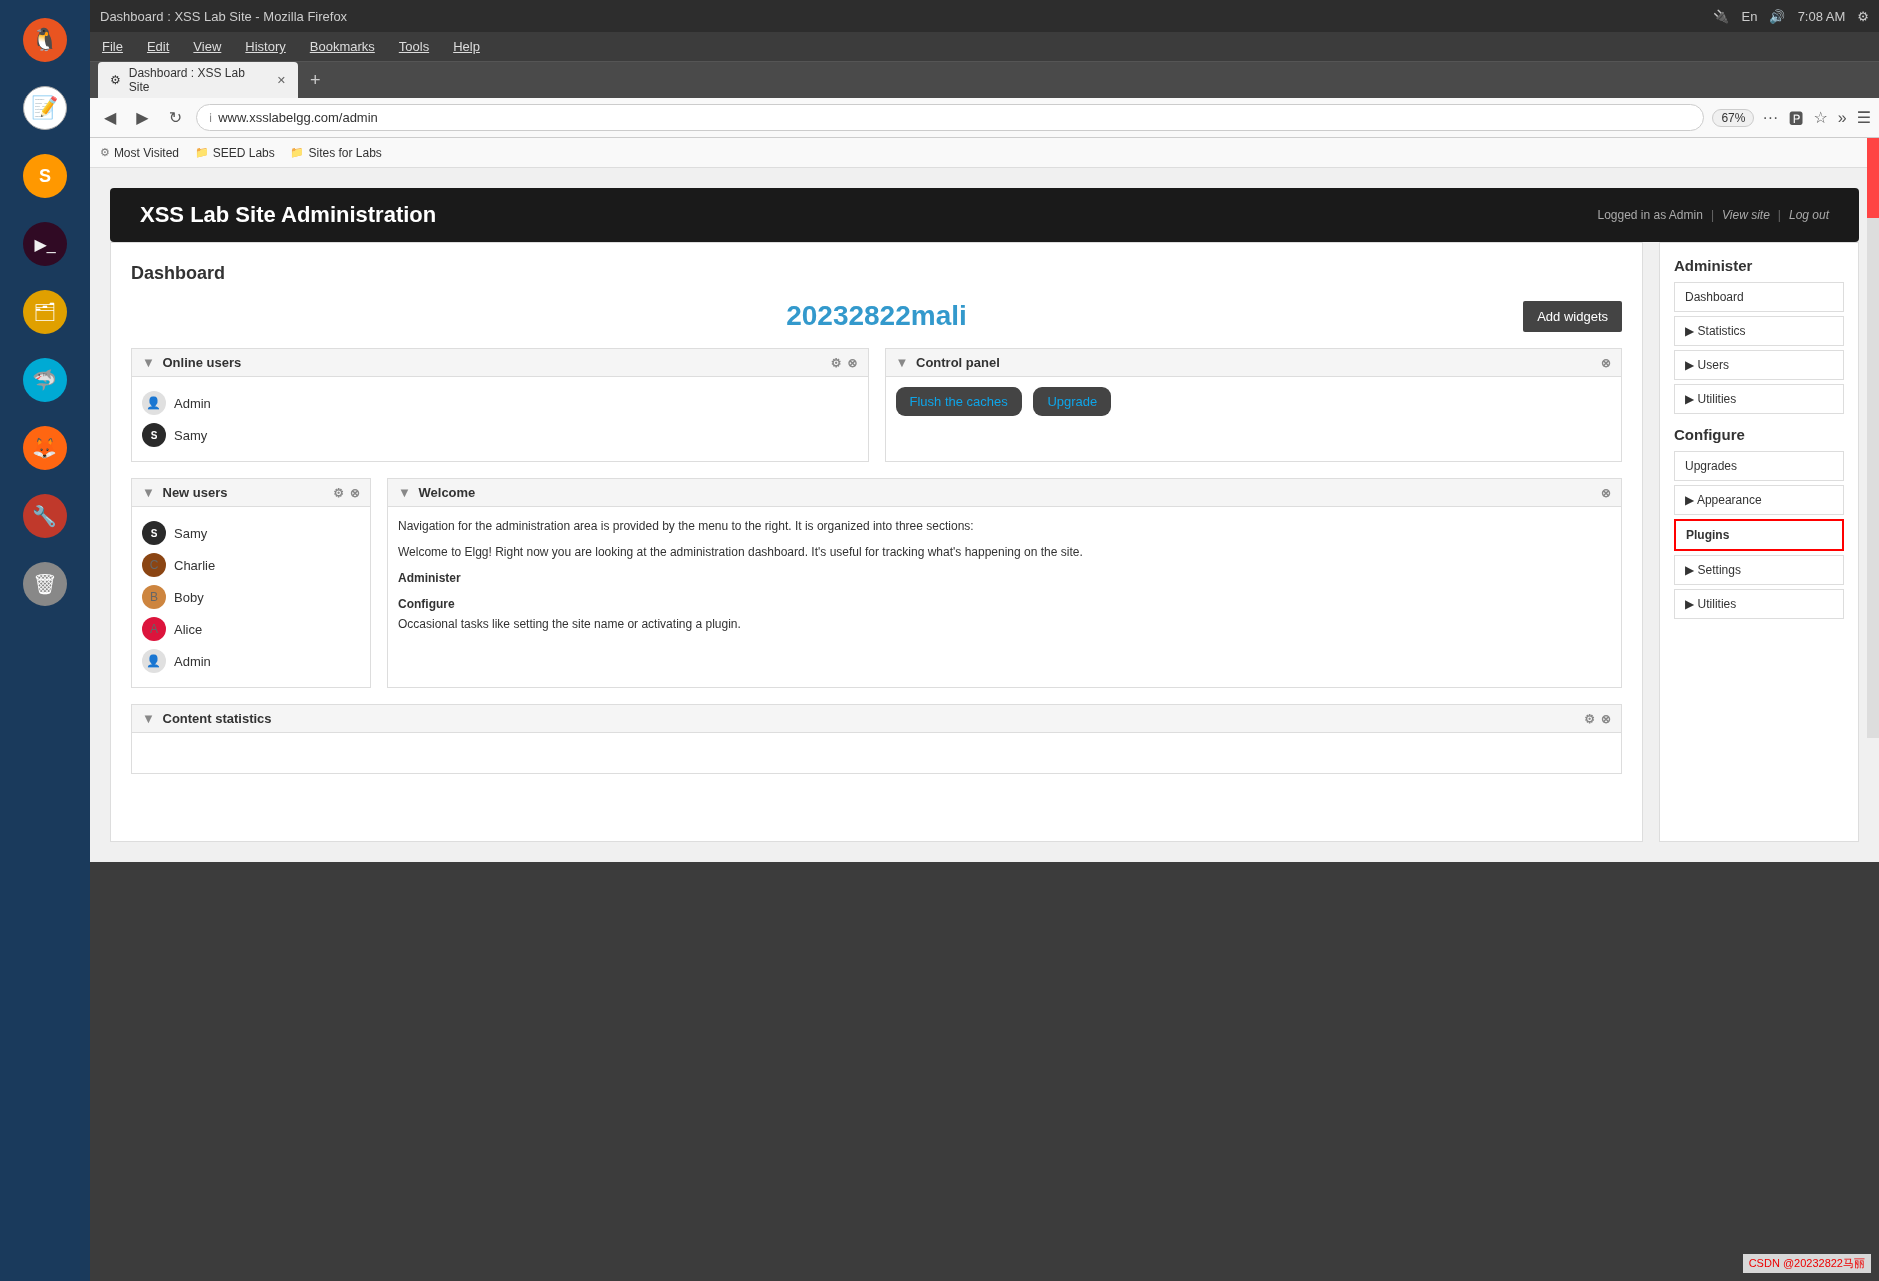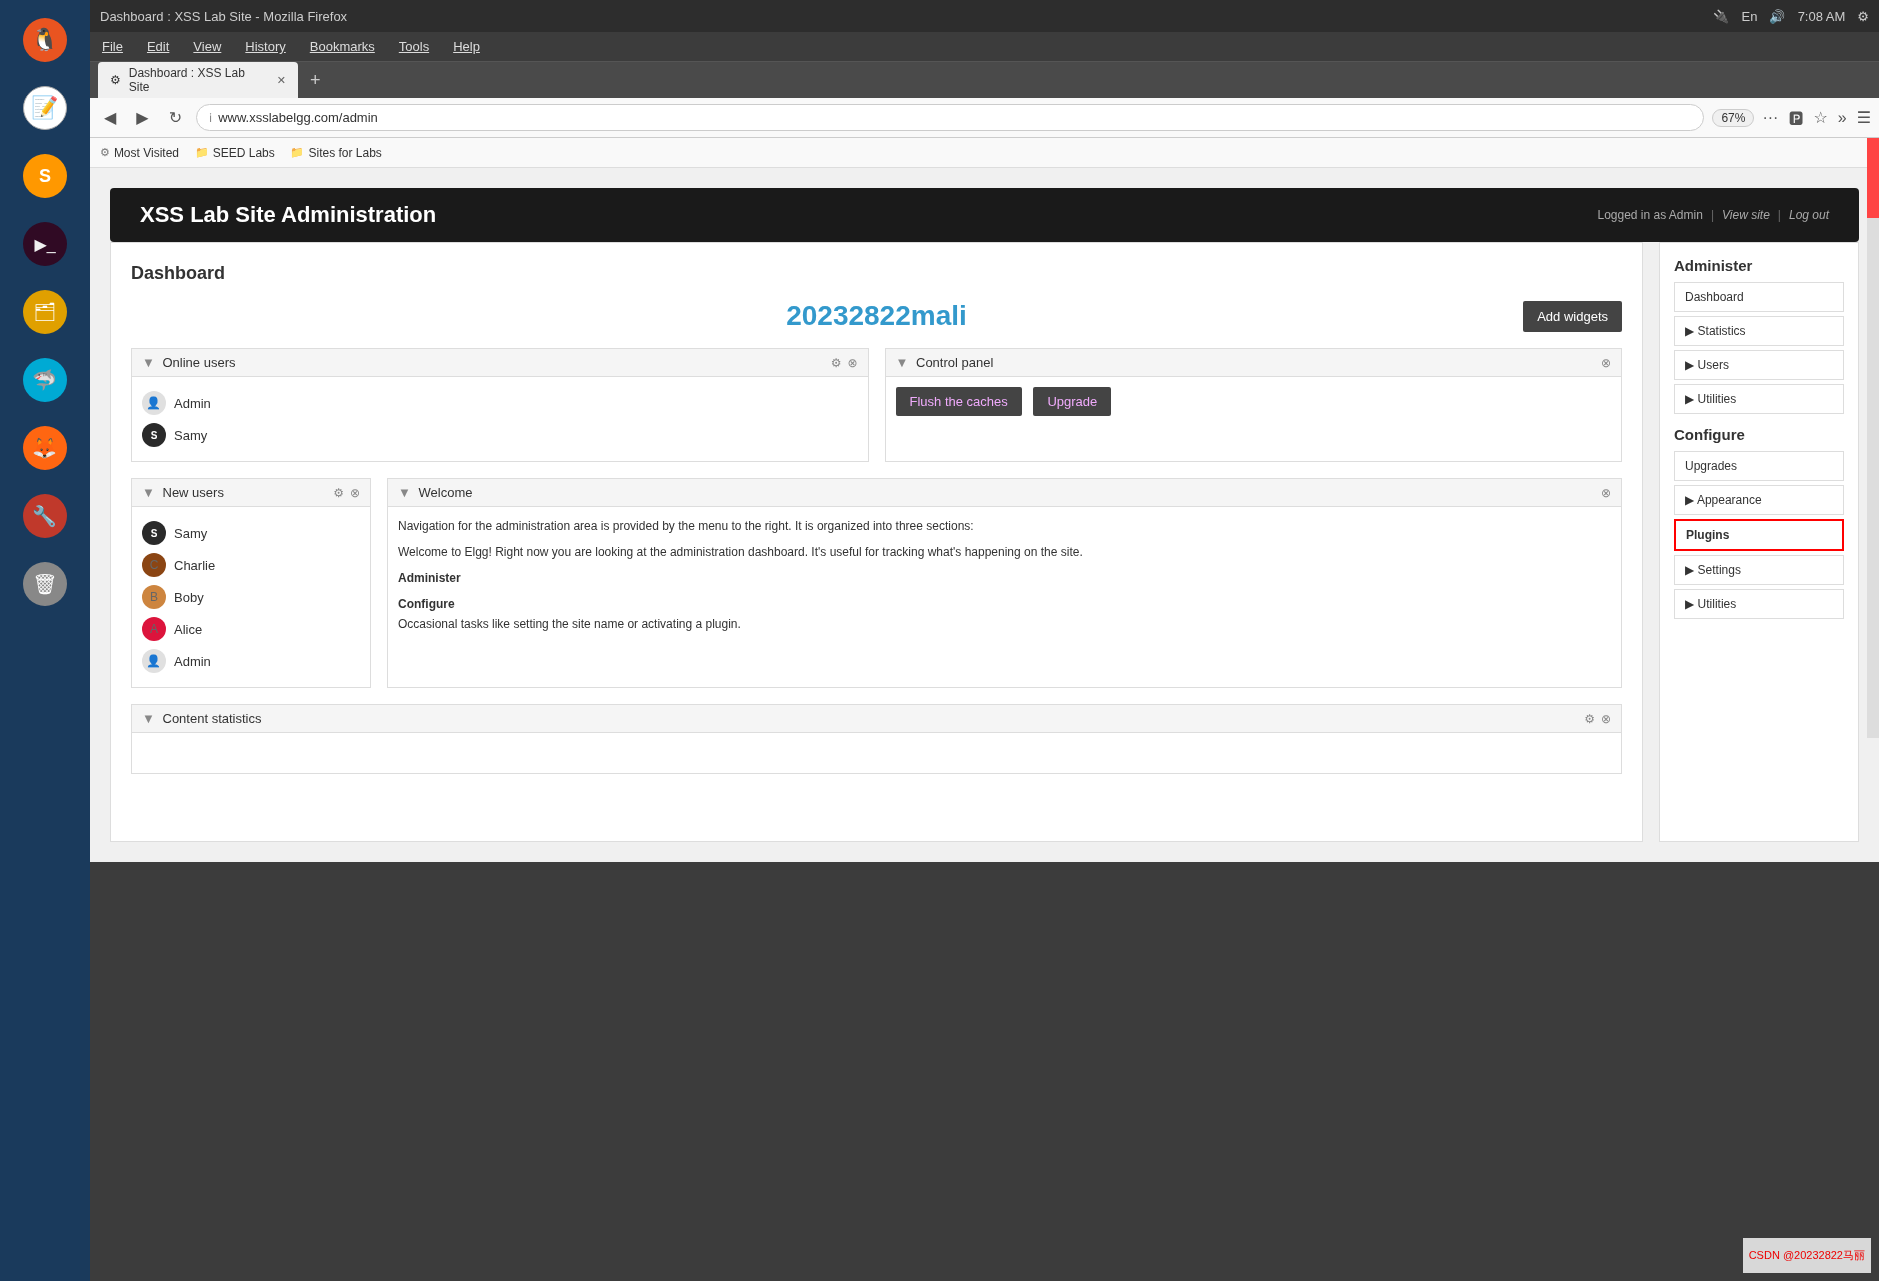--- a/index.html
+++ b/index.html
@@ -247,21 +247,21 @@
     }
 
     .widget-header {
       background: #f5f5f5;
       border-bottom: 1px solid #ddd;
       padding: 6px 10px;
       display: flex;
       align-items: center;
       justify-content: space-between;
       font-size: 13px;
-      font-weight: normal;
+      font-weight: bold;
       color: #333;
     }
 
     .widget-header-icons { display: flex; gap: 6px; color: #888; font-size: 12px; }
     .widget-header-arrow { color: #888; margin-right: 4px; }
 
     .widget-body { padding: 10px; }
 
     .user-item {
       display: flex;
@@ -289,21 +289,21 @@
     .avatar-boby { background: #cd853f; }
     .avatar-alice { background: #dc143c; }
     .control-btn {
       padding: 7px 14px;
       font-size: 13px;
       cursor: pointer;
       border: none;
       border-radius: 2px;
       margin-right: 8px;
     }
-    .btn-dark { background: #444; color: #f0abfc; }
+    .btn-dark { background: #444; color: #0ea5e9; border-radius: 9px; }
 
     
     .welcome-text { font-size: 12px; color: #333; line-height: 1.5; }
     .welcome-text p { margin-bottom: 8px; }
     .welcome-section-title { font-weight: bold; margin-top: 8px; margin-bottom: 2px; }
 
     
     .right-sidebar {
       width: 200px;
       background: white;
@@ -349,21 +349,21 @@
     }
 
     
     .watermark {
       position: fixed;
       bottom: 8px;
       right: 8px;
       font-size: 11px;
       color: #e00;
       background: rgba(255,255,255,0.8);
-      padding: 10px 6px;
+      padding: 2px 6px;
       z-index: 200;
       margin-top: 28px;
     }
 
     
     .scroll-indicator {
       position: fixed;
       right: 0;
       top: 138px;
       width: 12px;

